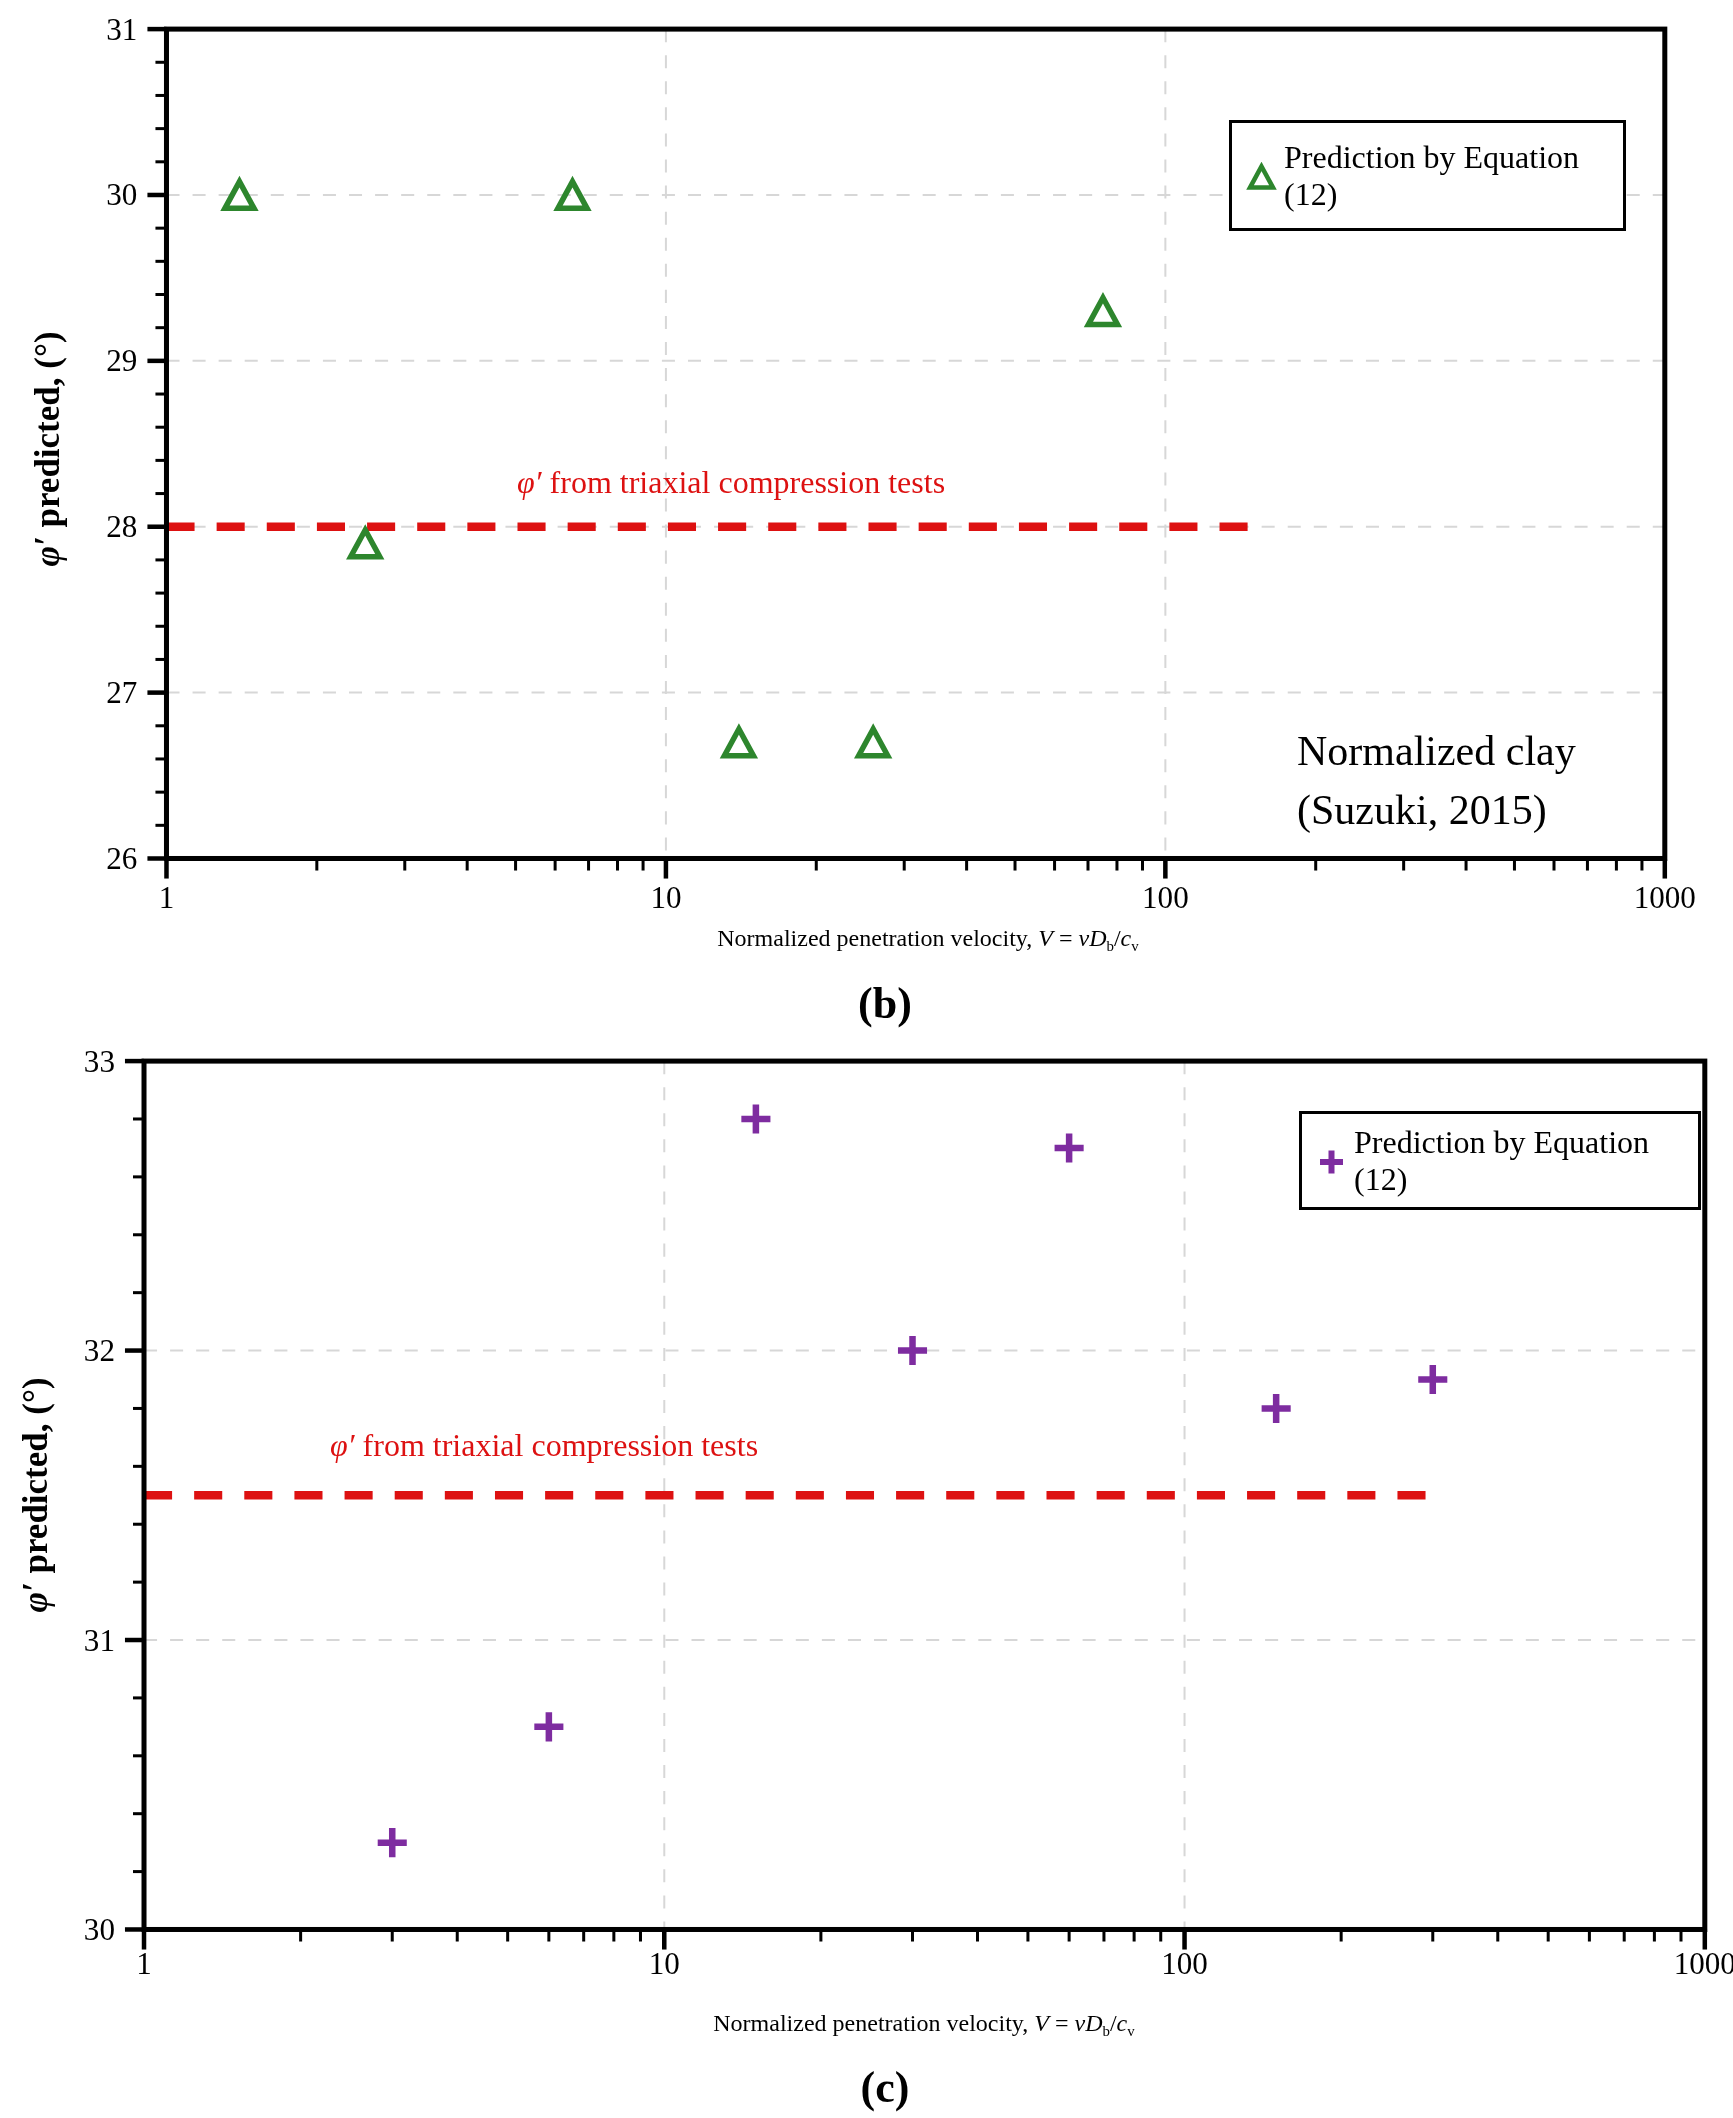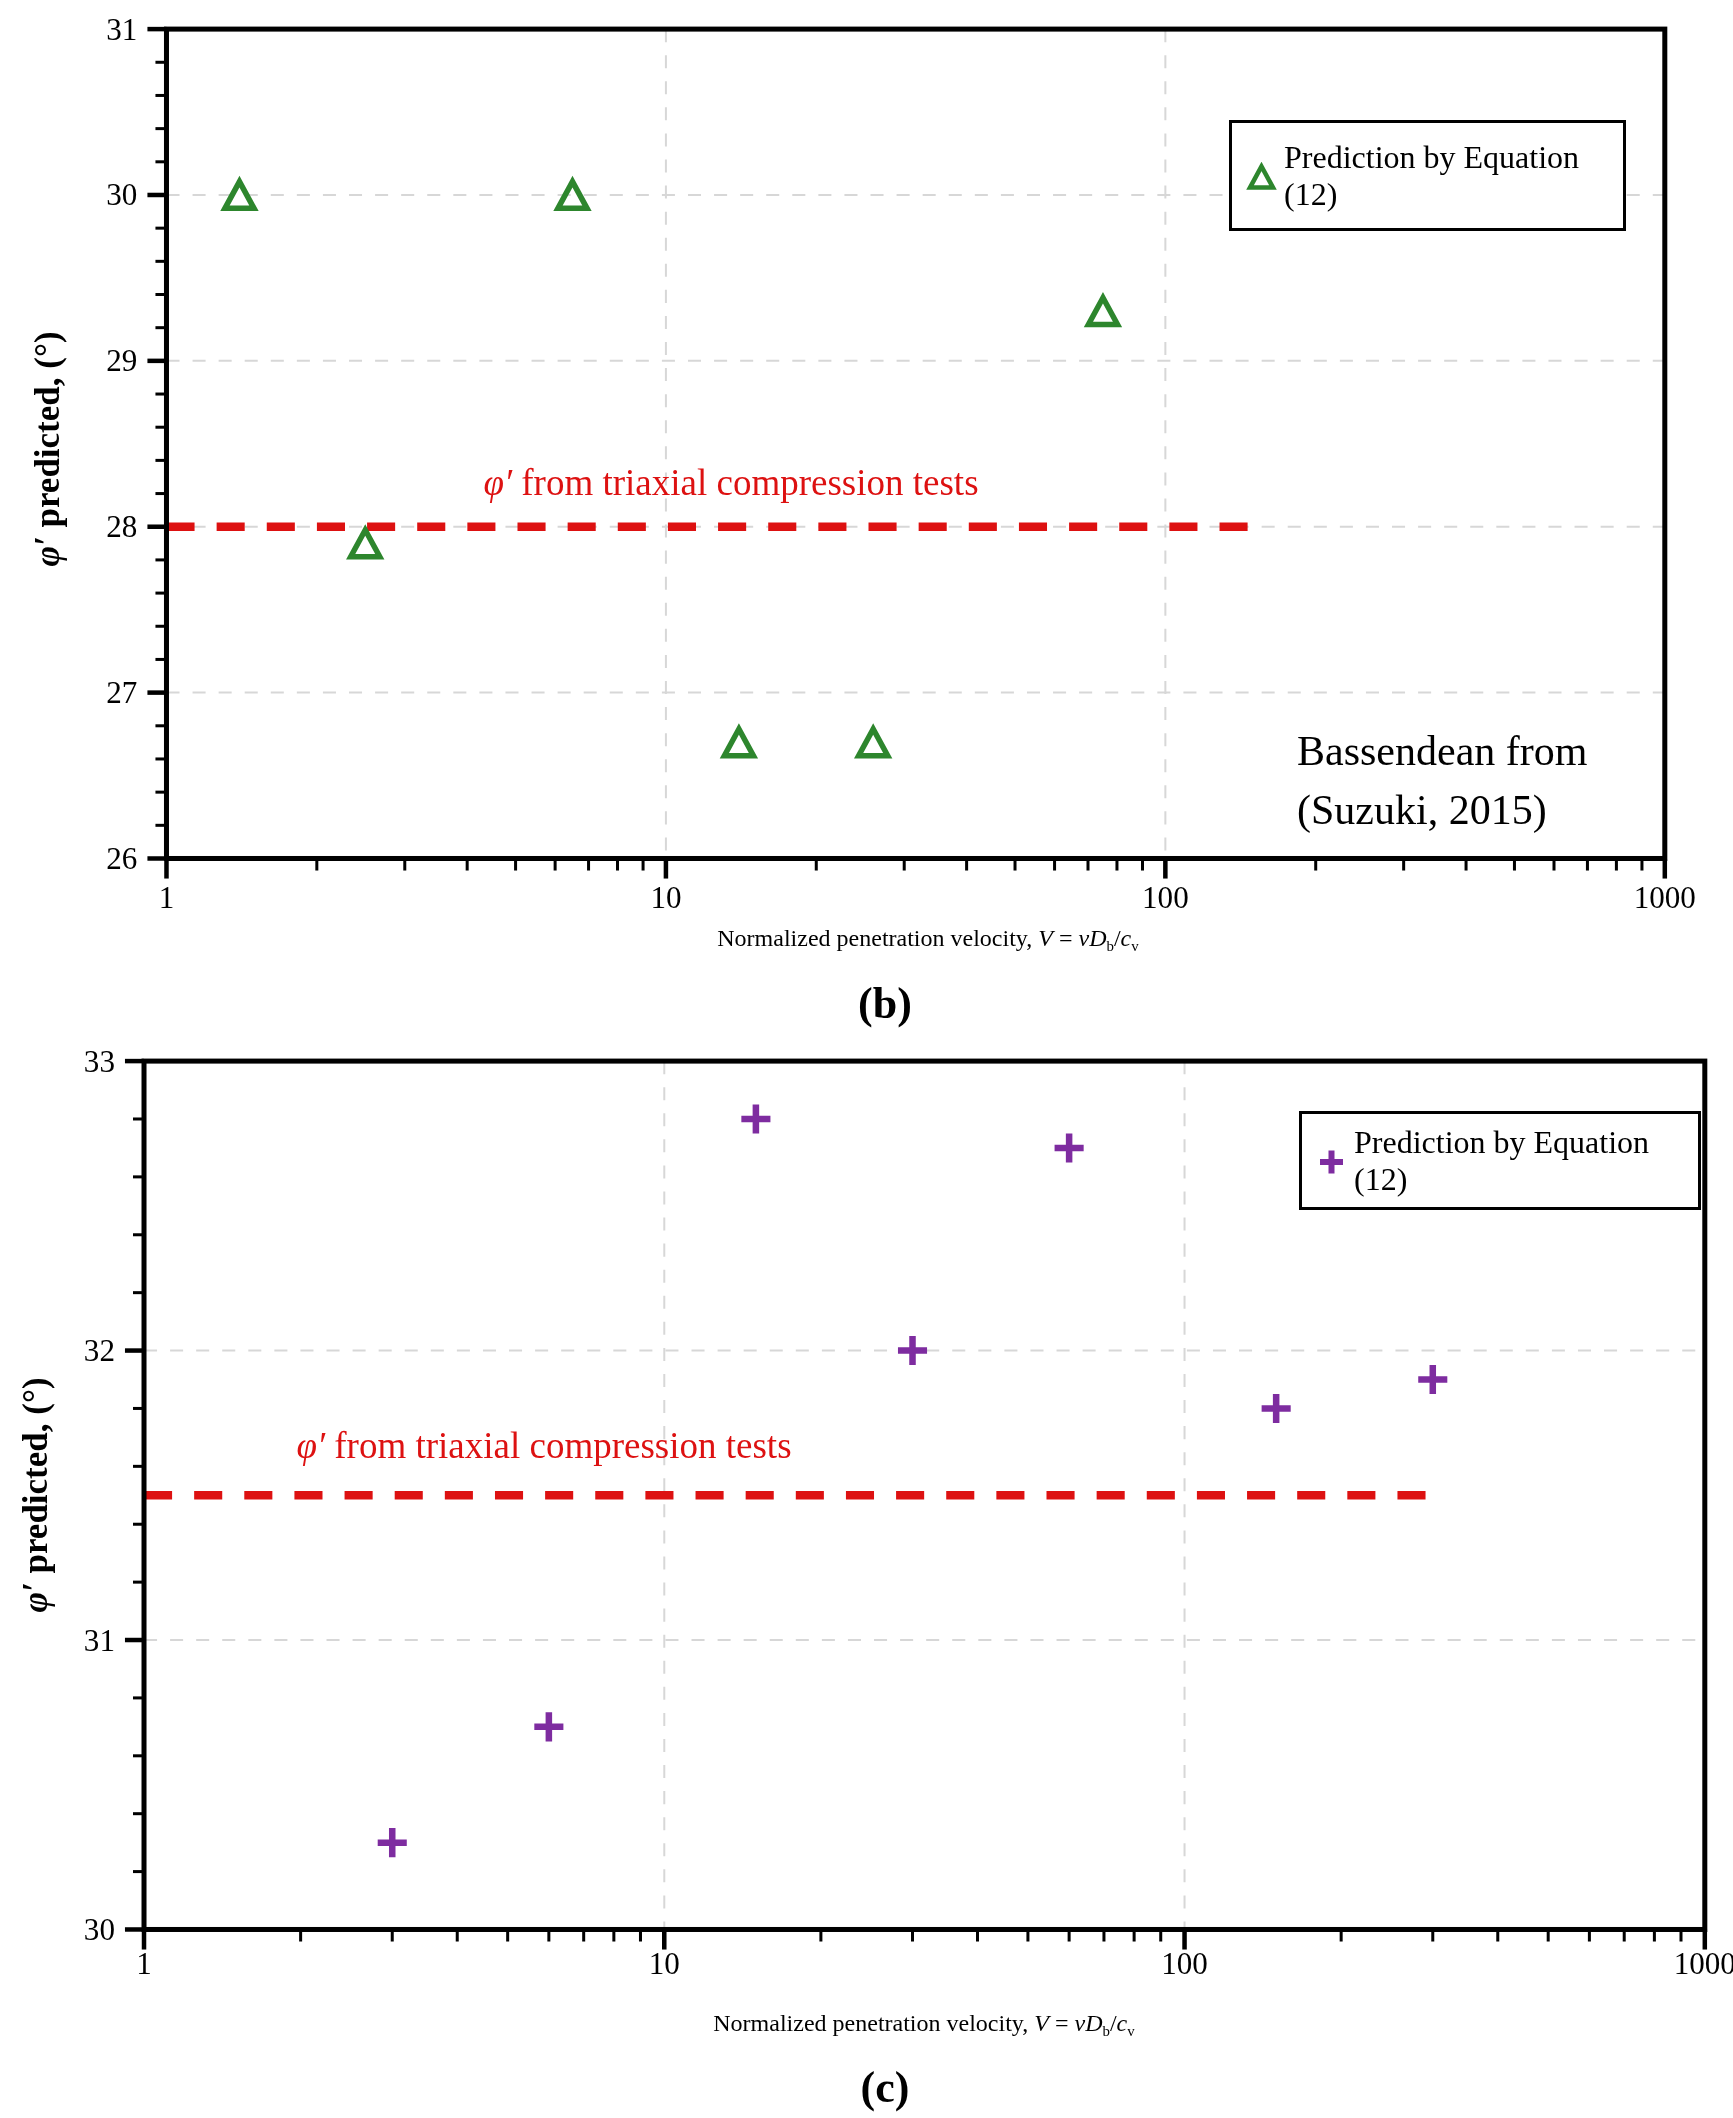--- a/index.html
+++ b/index.html
@@ -6,21 +6,21 @@
   body{width:1733px;height:2119px;position:relative;font-family:"Liberation Serif","DejaVu Serif",serif;color:#000;}
   .panel{position:absolute;left:0;width:1733px;}
   #panel-b{top:0;height:1028px;}
   #panel-c{top:1028px;height:1090px;}
   svg.chart{position:absolute;left:0;top:0;}
   svg text{font-family:"Liberation Serif","DejaVu Serif",serif;fill:#000;}
   .overlay{position:absolute;white-space:nowrap;}
   .ylabel{font-size:35px;font-weight:bold;transform:translate(-50%,-50%) rotate(-90deg);}
   .xlabel{font-size:24px;transform:translate(-50%,-50%);}
   .plabel{font-size:44px;font-weight:bold;transform:translate(-50%,-50%);}
-  .refnote{font-size:37px;transform:translate(-50%,-50%);}
+  .refnote{font-size:32px;transform:translate(-50%,-50%);}
   .ann{font-size:42px;line-height:59px;}
   .legend{position:absolute;box-sizing:border-box;background:#fff;border:3px solid #000;
           display:flex;align-items:center;padding:16px 14px;gap:7px;font-size:32px;}
   .legend svg{flex:0 0 auto;display:block;}
   .r-it{font-style:italic;}
   .r-b{font-weight:bold;}
   .r-sub{font-size:0.62em;vertical-align:-0.28em;}
   #panel-b .ylabel{left:48px;top:449px;}
   #panel-b .xlabel{left:928px;top:940px;}
   #panel-b .refnote{left:731px;top:482px;}
@@ -127,21 +127,21 @@
   <div class="legend">
     <svg id="legend-marker-b" width="31" height="28" viewBox="0 0 62 56">
         <polygon points="31,8.84 8,51.16 54,51.16" fill="none" stroke="#2d862d" stroke-width="9" stroke-linejoin="miter"></polygon>
       </svg>
     <span>Prediction by Equation (12)</span>
   </div>
 
   <div class="overlay refnote" style="color:#dd1111;"><span class="r-it">φ′</span><span> from triaxial compression tests</span></div>
 
   <div class="overlay ann">
-    <div>Bassendean from</div>
+    <div>Normalized clay</div>
     <div>(Suzuki, 2015)</div>
   </div>
 
   <div class="overlay plabel">(b)</div>
 </section>
 
 <section class="panel" id="panel-c">
   <svg class="chart" id="svg-c" width="1733" height="1090" viewBox="0 0 3456 2174">
       <line x1="287" y1="1220.6666666666665" x2="3400" y2="1220.6666666666665" stroke="#d7d7d7" stroke-width="4" stroke-dasharray="26 26"></line>
       <line x1="287" y1="643.333333333333" x2="3400" y2="643.333333333333" stroke="#d7d7d7" stroke-width="4" stroke-dasharray="26 26"></line>

